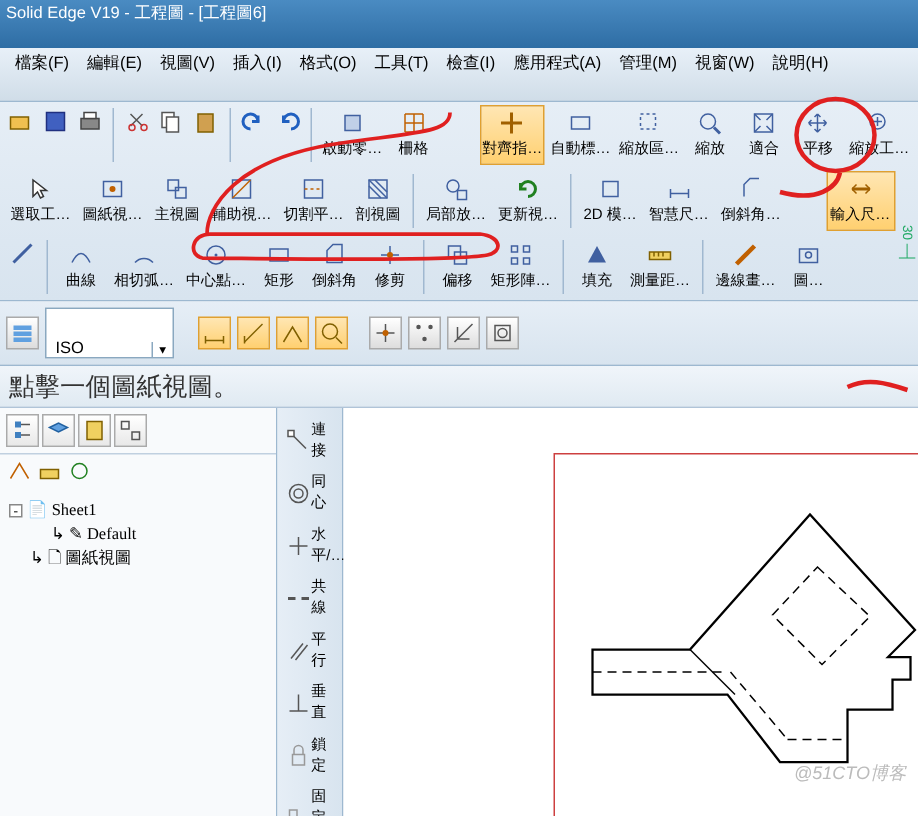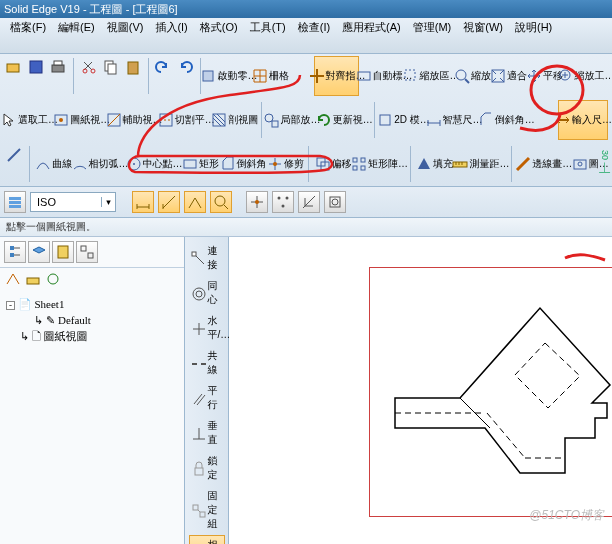--- a/index.html
+++ b/index.html
@@ -1,34 +1,34 @@
 <!DOCTYPE html>
 <html><head>
 <meta charset="utf-8">
 <style>
   * { box-sizing: border-box; margin: 0; padding: 0; }
   body { font-family: "Microsoft YaHei", Tahoma, sans-serif; font-size: 11px; background: #fff; width: 612px; height: 544px; overflow: hidden; position: relative; }
-  .titlebar { background: linear-gradient(#4a8bc2, #2e6da4); color: #fff; height: 18px; line-height: 18px; padding-left: 4px; font-size: 11px; }
+  .titlebar { background: linear-gradient(#4a8bc2, #2e6da4); color: #fff; height: 32px; line-height: 18px; padding-left: 4px; font-size: 11px; }
   .menubar { background: linear-gradient(#e8f0f8, #d0dde8); height: 36px; display: flex; padding-left: 4px; border-bottom: 1px solid #9db8d0; }
   .menubar span { padding: 2px 6px; cursor: default; }
   .ribbon { background: linear-gradient(#e6eef6, #d8e4ef); border-bottom: 1px solid #9db8d0; }
   .ribbon-row { display: flex; align-items: flex-start; padding: 2px 4px; gap: 2px; flex-wrap: nowrap; }
-  .rb-btn { display: flex; flex-direction: row; align-items: center; justify-content: center; min-width: 34px; height: 40px; padding: 2px 2px; border: 1px solid transparent; cursor: pointer; }
+  .rb-btn { display: flex; flex-direction: column; align-items: center; justify-content: flex-start; min-width: 34px; height: 40px; padding: 2px 2px; border: 1px solid transparent; cursor: pointer; }
   .rb-btn.active { background: linear-gradient(#ffe6b3, #ffd070); border-color: #e0a030; margin-left: 25px; }
   .rb-btn .ic { width: 20px; height: 18px; display: flex; align-items: center; justify-content: center; margin-bottom: 1px; }
   .rb-btn .lb { font-size: 10px; white-space: nowrap; }
   .small-btn { width: 22px; height: 22px; border: 1px solid transparent; display: flex; align-items: center; justify-content: center; cursor: pointer; }
   .sep { width: 1px; background: #a0b8d0; margin: 2px 3px; align-self: stretch; }
   .second-bar { display: flex; align-items: center; padding: 4px; gap: 4px; background: linear-gradient(#e6eef6,#d8e4ef); border-bottom:1px solid #9db8d0; }
-  .dropdown { display: flex; align-items: center; border: 1px solid #8aa8c0; background: #fff; height: 20px; }
+  .dropdown { display: flex; align-items: flex-end; border: 1px solid #8aa8c0; background: #fff; height: 34px; }
   .dropdown .val { padding: 0 6px; min-width: 70px; }
   .dropdown .arr { width: 14px; text-align: center; border-left: 1px solid #8aa8c0; font-size: 9px; }
   .tool-sq { width: 22px; height: 22px; border: 1px solid #aaa; background: linear-gradient(#fff,#ddd); display: flex; align-items:center; justify-content:center; cursor:pointer; }
   .tool-sq.gold { background: linear-gradient(#ffe6b3,#ffd070); border-color:#e0a030; }
-  .status-hint { padding: 2px 6px; font-size: 10px; color: #333; background: linear-gradient(#f0f5fa,#e0eaf2); border-bottom:1px solid #b0c4d8;}
+  .status-hint { padding: 2px 6px; font-size: 17px; color: #333; background: linear-gradient(#f0f5fa,#e0eaf2); border-bottom:1px solid #b0c4d8;}
   .workspace { display: flex; height: calc(544px - 18px - 20px - 42px - 42px - 42px - 14px - 30px - 16px); }
   .left-panel { width: 185px; border-right: 1px solid #9db8d0; background: #f8fafc; display:flex; flex-direction:column; }
   .panel-tabs { display:flex; gap:2px; padding:4px; border-bottom:1px solid #c0d0e0;}
   .panel-tabs .t { width:22px; height:22px; border:1px solid #aaa; background:linear-gradient(#fff,#e8e8e8); display:flex;align-items:center;justify-content:center; cursor:pointer;}
   .panel-tabs2 { display:flex; gap:2px; padding:2px 4px;}
   .tree { padding: 4px 6px; font-family: Liberation Serif, serif; font-size: 11px; line-height:16px; }
   .tree .node { white-space: nowrap; }
   .tree .tog { display:inline-block; width:9px; height:9px; border:1px solid #888; text-align:center; line-height:7px; font-size:9px; margin-right:3px; background:#fff;}
   .vtoolbar { width: 44px; background: linear-gradient(90deg,#e6eef6,#d8e4ef); border-right:1px solid #9db8d0; display:flex; flex-direction:column; align-items:center; padding-top:4px; gap:1px;}
   .vtb { width:36px; display:flex; flex-direction:row; align-items:center; padding:2px 0; cursor:pointer; border:1px solid transparent;}
@@ -207,20 +207,29 @@
           <svg class="ico">
             <rect x="3" y="4" width="12" height="10" fill="none" stroke="#4060a0"></rect>
             <circle cx="9" cy="9" r="2" fill="#c06000"></circle>
           </svg>
         </div>
         <div class="lb">圖紙視…</div>
       </div>
   <div class="rb-btn">
         <div class="ic">
           <svg class="ico">
+            <rect x="3" y="3" width="7" height="7" fill="none" stroke="#4060a0"></rect>
+            <rect x="8" y="8" width="7" height="7" fill="none" stroke="#4060a0"></rect>
+          </svg>
+        </div>
+        <div class="lb">主視圖</div>
+      </div>
+  <div class="rb-btn">
+        <div class="ic">
+          <svg class="ico">
             <rect x="3" y="3" width="12" height="12" fill="none" stroke="#4060a0"></rect>
             <line x1="3" y1="15" x2="15" y2="3" stroke="#c06000"></line>
           </svg>
         </div>
         <div class="lb">輔助視…</div>
       </div>
   <div class="rb-btn">
         <div class="ic">
           <svg class="ico">
             <rect x="3" y="3" width="12" height="12" fill="none" stroke="#4060a0"></rect>

